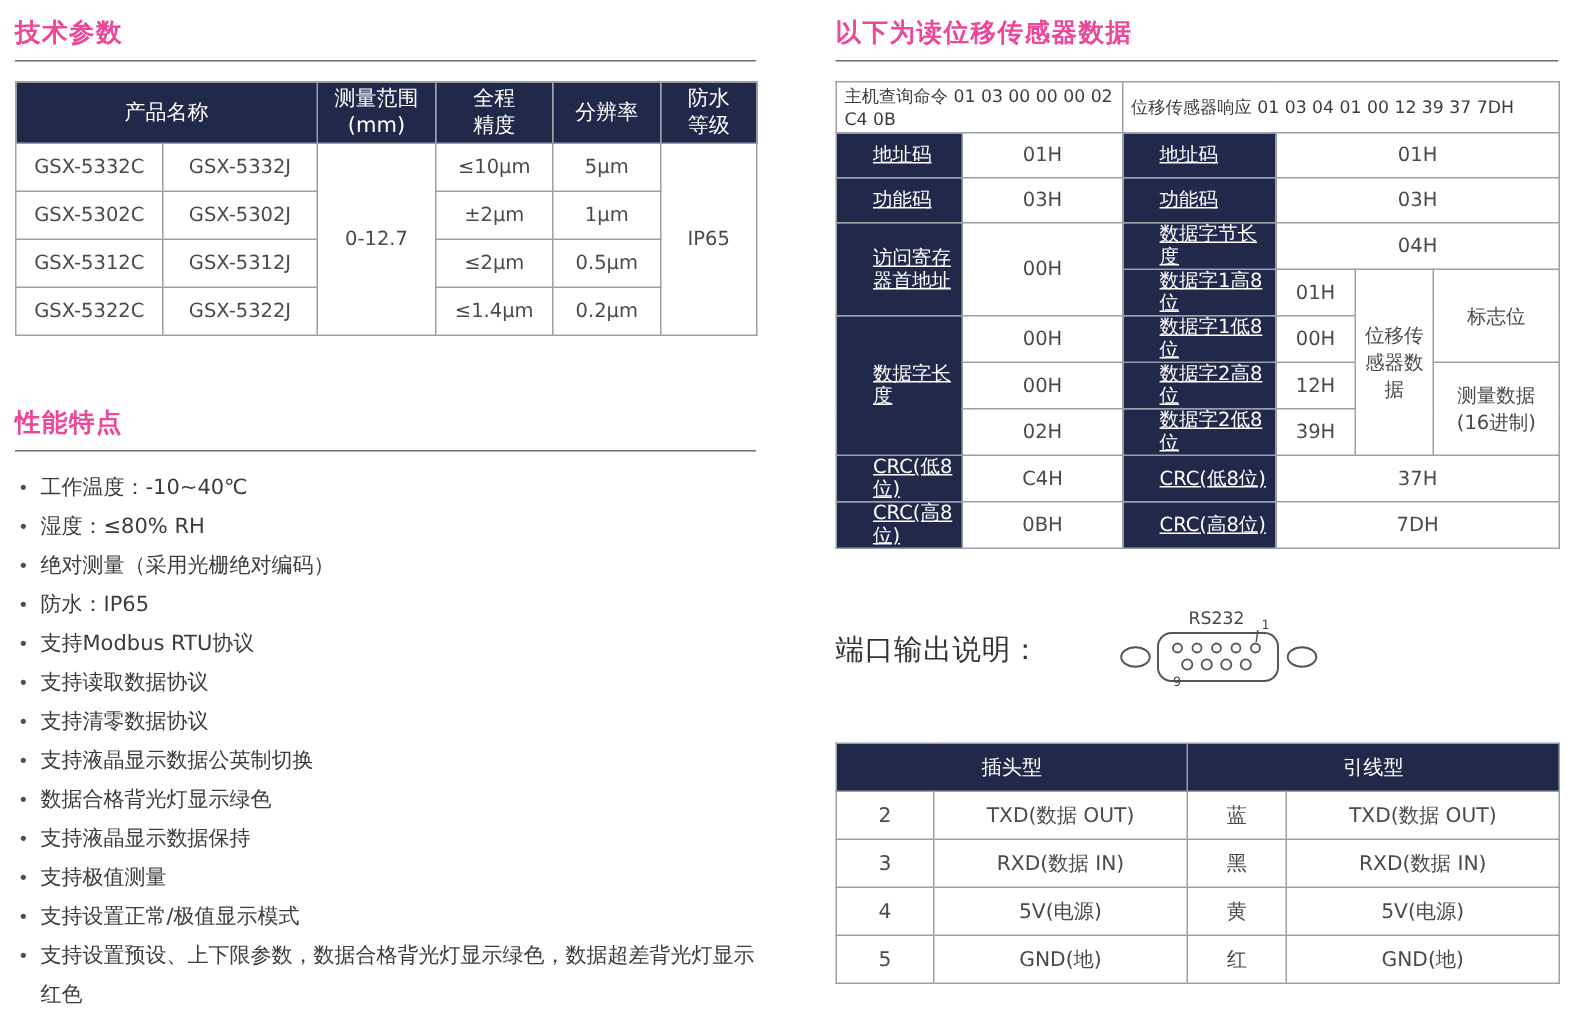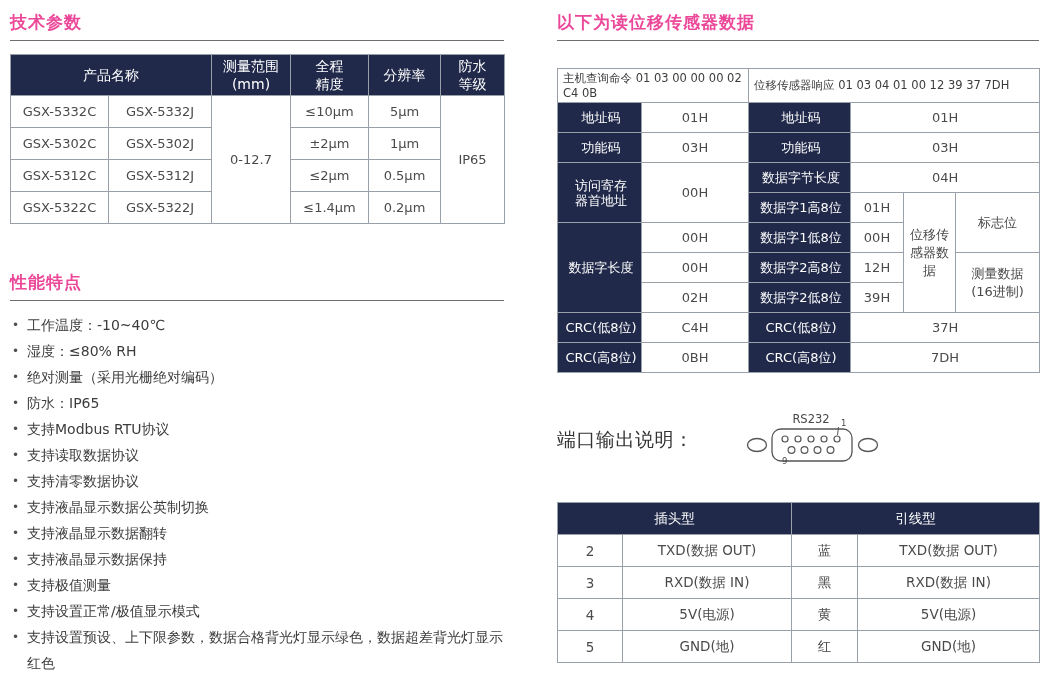--- a/index.html
+++ b/index.html
@@ -25,23 +25,23 @@
   .tech th{background:#20294a;color:#fff;font-weight:normal;font-size:14px;height:40px;text-align:center;line-height:18px;}
   .tech td{height:31px;text-align:center;}
 
   
   .features{list-style:none;margin:11px 0 0 0;padding:0;font-size:14px;color:#3c3c3c;}
   .features li{position:relative;padding-left:17px;line-height:26px;}
   .features li::before{content:"\2022";position:absolute;left:2px;top:0;color:#4f4f4f;font-size:12px;}
   .sec2{margin-top:48px;}
 
   
-  .comm{width:482px;margin-top:27px;font-size:13px;color:#4a4a4a;}
+  .comm{width:482px;margin-top:13px;font-size:13px;color:#4a4a4a;}
   .comm td{height:29px;text-align:center;}
-  .comm td.navy{text-align:center;padding-left:3px;line-height:15px;}
+  .comm td.navy{text-align:left;padding-left:24px;line-height:15px;text-decoration:underline;}
   .comm tr.hdr td{height:33px;font-size:11.5px;text-align:left;padding-left:5px;color:#3c3c3c;background:#fff;}
 
   
   .port{display:flex;align-items:center;margin-top:40px;}
   .port-label{font-size:19px;color:#333;letter-spacing:0.5px;}
   .port svg{margin-left:52px;display:block;}
 
   
   .pin{width:482px;margin-top:35px;font-size:13.5px;color:#4a4a4a;}
   .pin td{height:31px;text-align:center;}
@@ -109,21 +109,21 @@
 
   <ul class="features">
     <li>工作温度：-10~40℃</li>
     <li>湿度：≤80% RH</li>
     <li>绝对测量（采用光栅绝对编码）</li>
     <li>防水：IP65</li>
     <li>支持Modbus RTU协议</li>
     <li>支持读取数据协议</li>
     <li>支持清零数据协议</li>
     <li>支持液晶显示数据公英制切换</li>
-    <li>支持液晶显示数据翻转</li>
+    <li>数据合格背光灯显示绿色</li>
     <li>支持液晶显示数据保持</li>
     <li>支持极值测量</li>
     <li>支持设置正常/极值显示模式</li>
     <li>支持设置预设、上下限参数，数据合格背光灯显示绿色，数据超差背光灯显示红色</li>
   </ul>
 </div>
 
 <div class="col col-right">
 
   <h2 class="sec-title">以下为读位移传感器数据</h2>

